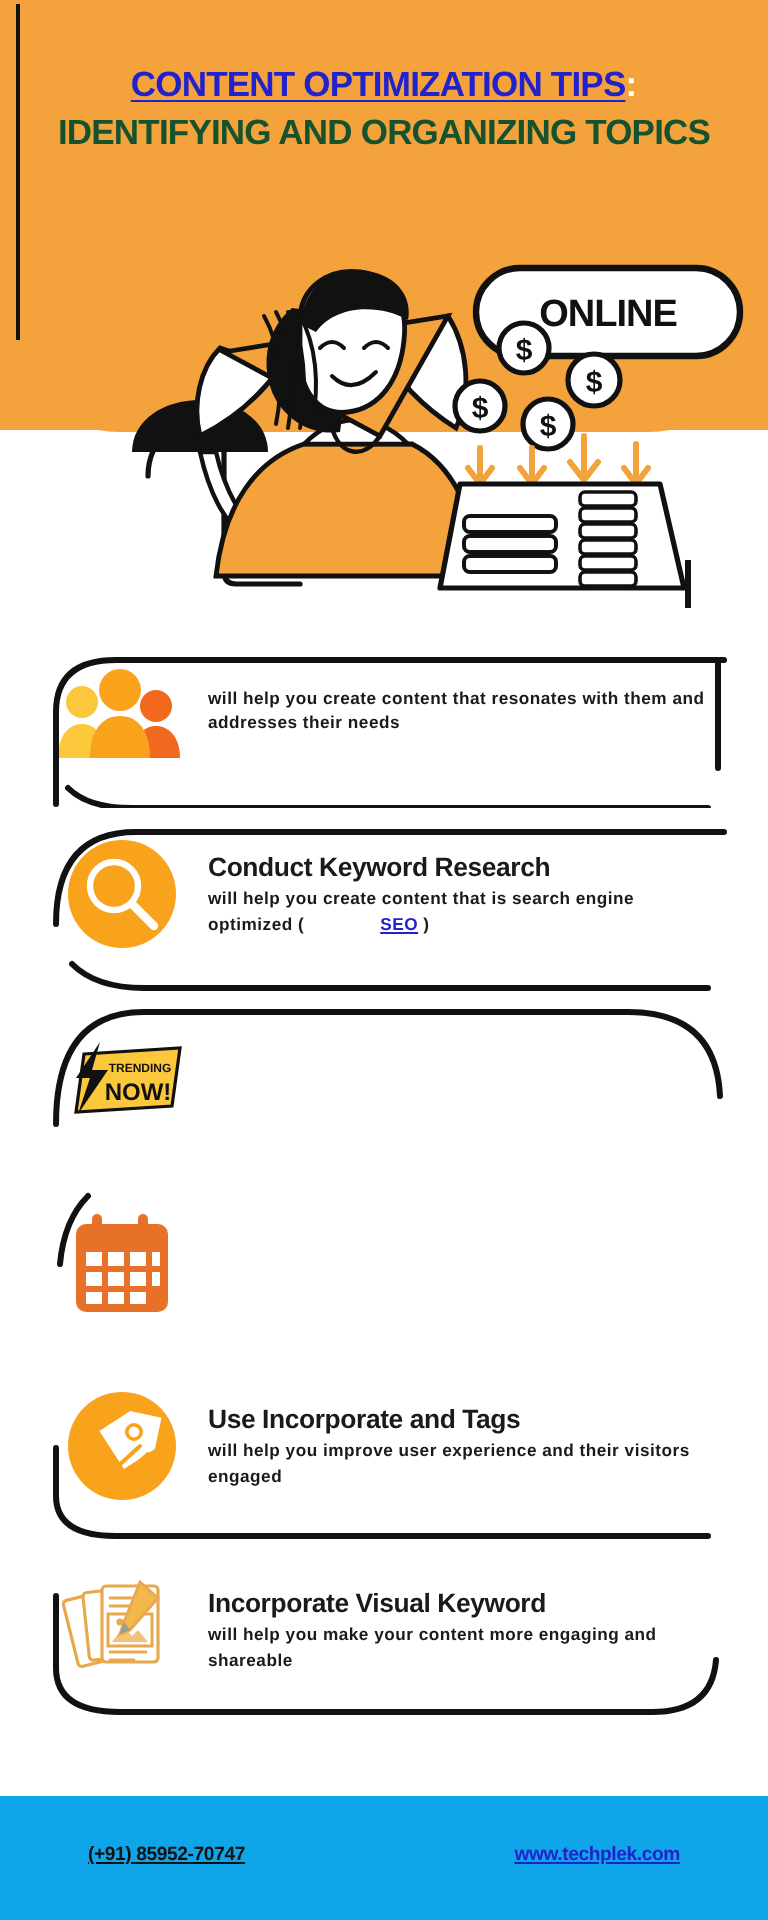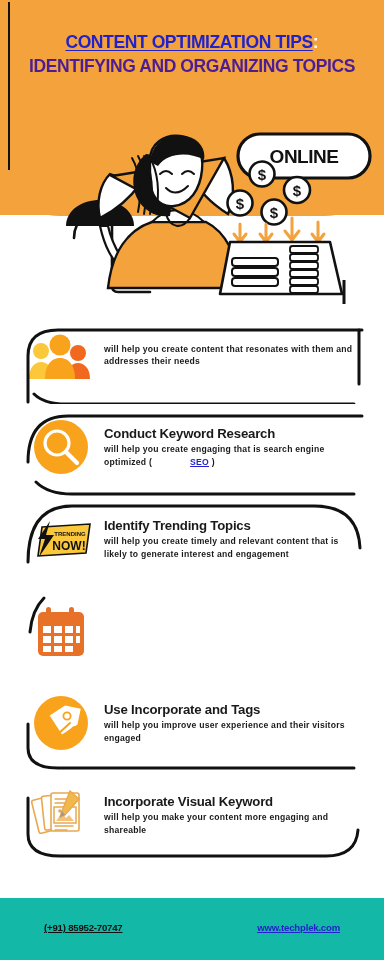--- a/index.html
+++ b/index.html
@@ -32,21 +32,21 @@
     padding:0 14px;box-sizing:border-box;
   }
   .t-line1{
     font-size:17.5px;font-weight:bold;letter-spacing:-0.4px;
     color:#2222CC;text-decoration:underline;text-underline-offset:2px;
     display:inline;
   }
   .t-colon{font-size:17.5px;font-weight:bold;color:#ffffff;display:inline;}
   .t-line2{
     display:block;margin-top:3px;font-size:17.5px;font-weight:bold;
-    color:#4c1d95;letter-spacing:-0.4px;line-height:1.25;
+    color:#14532d;letter-spacing:-0.4px;line-height:1.25;
   }
 
   
   .hero{position:absolute;left:0;top:118px;width:384px;height:190px;z-index:5;}
 
   
   .cards{position:absolute;left:0;top:312px;width:384px;z-index:8;}
   .card{
     position:relative;margin:0 14px 6px 14px;background:#fff;
     border-radius:26px;min-height:86px;
@@ -66,21 +66,21 @@
   }
   .c-body{
     font-size:8.6px;color:#1a1a1a;line-height:1.42;letter-spacing:0.25px;
     font-weight:600;
   }
   .seo-link{color:#2222CC;text-decoration:underline;font-weight:bold;margin-left:38px;}
 
   
   .footer{
     position:absolute;left:0;bottom:0;width:384px;height:62px;
-    background:#14b8a6;z-index:9;
+    background:#0ea5e9;z-index:9;
   }
   .f-inner{
     position:absolute;left:0;right:0;top:24px;
     display:flex;justify-content:space-between;padding:0 44px 0 44px;
     box-sizing:border-box;
   }
   .f-phone{
     font-size:9.6px;font-weight:bold;color:#111;
     text-decoration:underline;letter-spacing:-0.2px;
   }
@@ -227,39 +227,35 @@
       </svg>
       <div class="icon-cell">
         <svg width="58" height="58" viewBox="0 0 58 58">
           <circle cx="29" cy="29" r="27" fill="#F9A21B"></circle>
           <circle cx="25" cy="25" r="12" fill="none" stroke="#fff" stroke-width="3.2"></circle>
           <path d="M34,34 L45,45" stroke="#fff" stroke-width="4.2" stroke-linecap="round"></path>
         </svg>
       </div>
       <div class="txt-cell">
         <div class="c-title">Conduct Keyword Research</div>
-        <div class="c-body"><span>will help you create engaging that is search engine  optimized  (</span><a class="seo-link" href="#">SEO</a><span> )</span></div>
+        <div class="c-body"><span>will help you create content that is search engine  optimized  (</span><a class="seo-link" href="#">SEO</a><span> )</span></div>
       </div>
     </div>
 
     <div class="card">
       <svg class="frame" viewBox="0 0 356 96" preserveAspectRatio="none">
         <path d="M14,66 Q14,10 58,10 L300,10 Q344,10 346,52" fill="none" stroke="#111" stroke-width="3" stroke-linecap="round"></path>
       </svg>
       <div class="icon-cell">
         <svg width="62" height="40" viewBox="0 0 62 40">
           <path d="M12,8 L60,5 L56,34 L8,37 Z" fill="#FBC83C" stroke="#111" stroke-width="1.6"></path>
           <path d="M20,2 L8,20 L15,20 L9,38 L24,16 L16,16 Z" fill="#111"></path>
           <text x="40" y="17" text-anchor="middle" font-family="Liberation Sans, sans-serif" font-size="6" font-weight="bold" fill="#111">TRENDING</text>
           <text x="39" y="31" text-anchor="middle" font-family="Liberation Sans, sans-serif" font-size="12" font-weight="bold" fill="#111">NOW!</text>
         </svg>
-      </div>
-      <div class="txt-cell">
-        <div class="c-title">Identify Trending Topics</div>
-        <div class="c-body">will help you create timely and relevant content that is likely to generate interest  and engagement</div>
       </div>
     </div>
 
     <div class="card">
       <svg class="frame" viewBox="0 0 356 92" preserveAspectRatio="none">
         <path d="M30,10 Q18,22 16,44" fill="none" stroke="#111" stroke-width="3" stroke-linecap="round"></path>
       </svg>
       <div class="icon-cell">
         <svg width="58" height="58" viewBox="0 0 58 58">
           <rect x="14" y="5" width="5" height="11" rx="2.5" fill="#E8712A"></rect>

